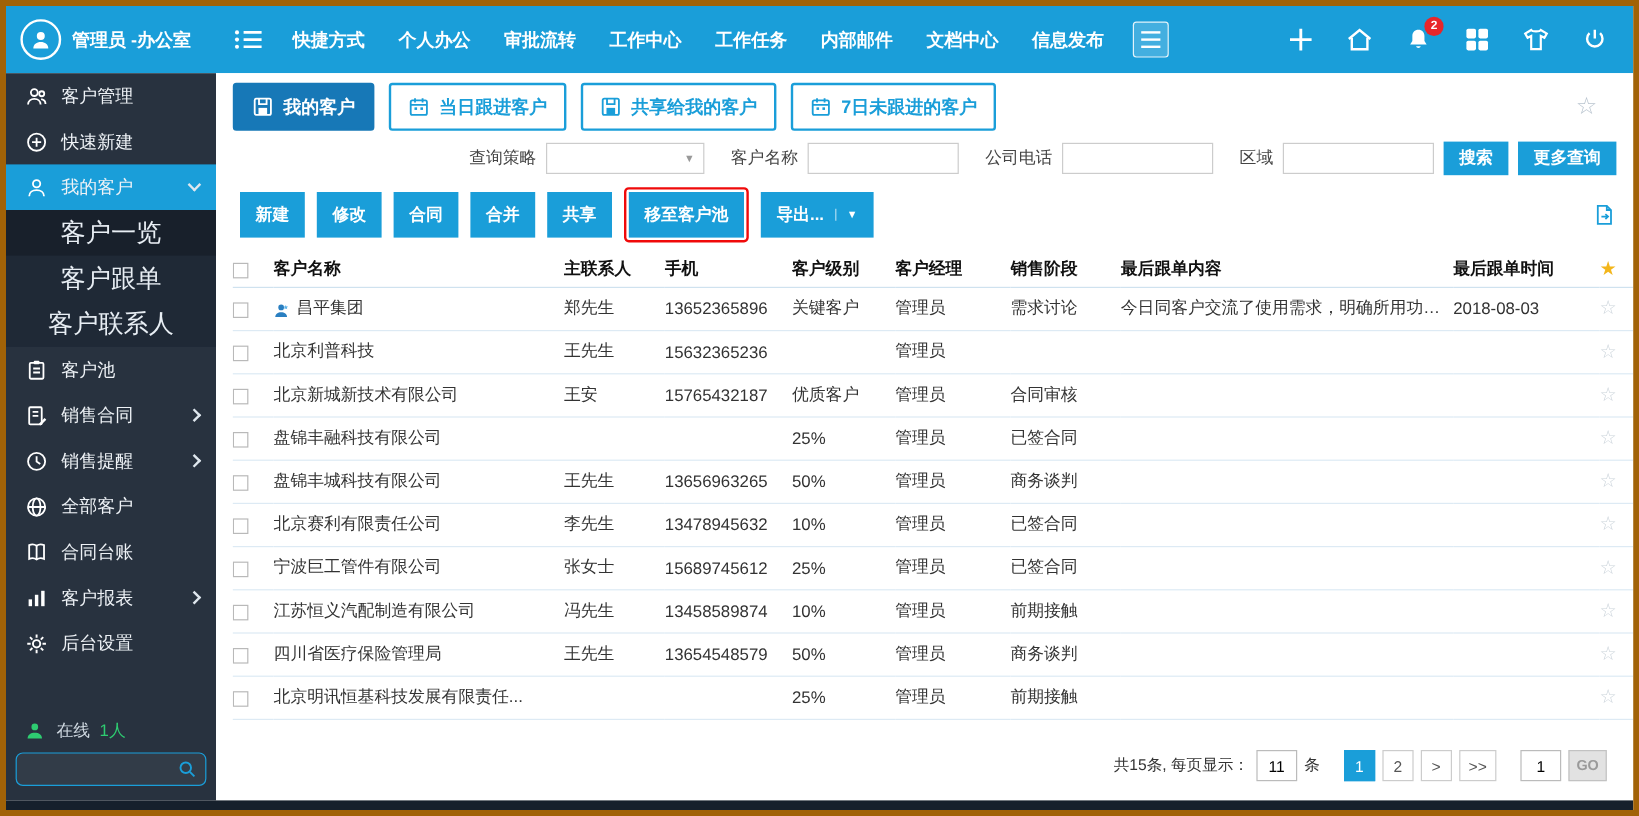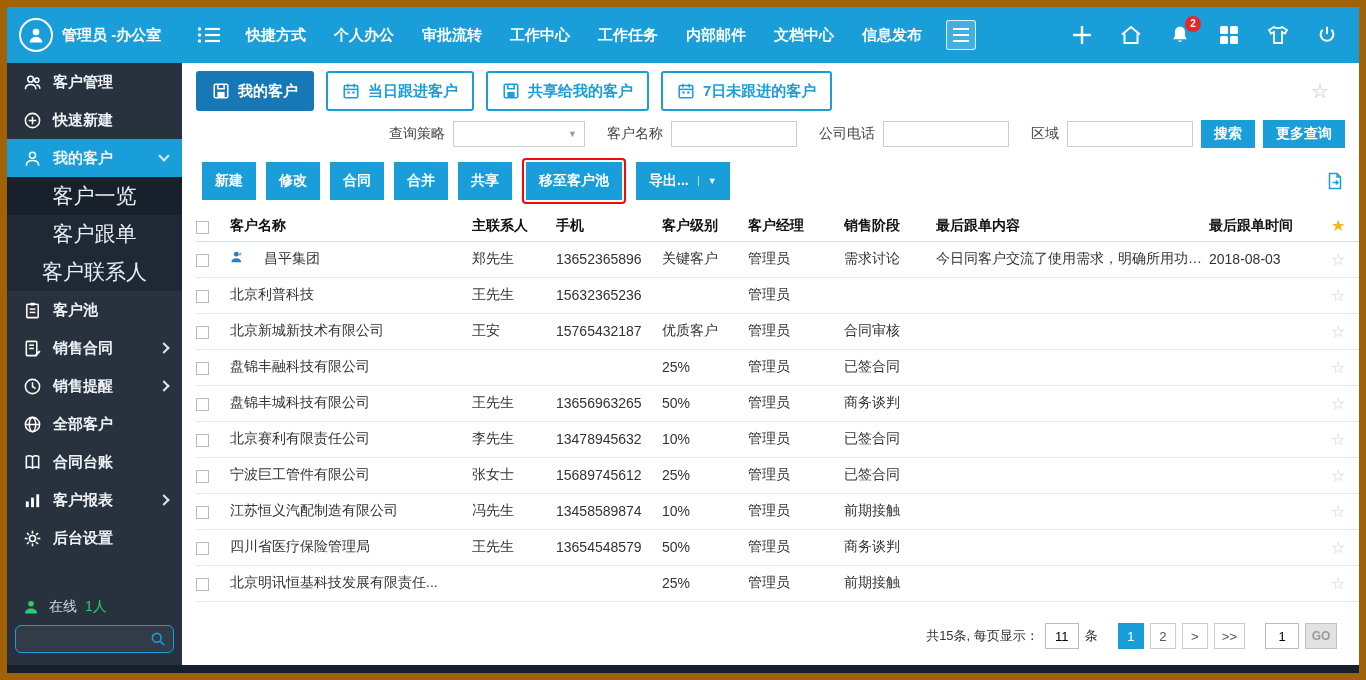--- a/index.html
+++ b/index.html
@@ -1,36 +1,36 @@
 <!DOCTYPE html>
 <html><head>
 <meta charset="utf-8">
 <style>
   * { margin:0; padding:0; box-sizing:border-box; }
   html,body { font-family:"Liberation Sans","DejaVu Sans",sans-serif; background:#d8d8d8; }
   button { font-family:inherit; }
-  .window { position:relative; width:1366px; height:680px; background:#fff; border:7px solid #a16207; overflow:hidden; }
+  .window { position:relative; width:1366px; height:680px; background:#fff; border:5px solid #a16207; overflow:hidden; }
 
   
   .topbar { position:absolute; top:0; left:0; right:0; height:56px; background:#1a9ed9; display:flex; align-items:center; color:#fff; }
   .user-area { width:175px; flex:none; display:flex; align-items:center; gap:9px; padding-left:12px; }
   .avatar { width:34px; height:34px; border:2px solid #fff; border-radius:50%; flex:none; display:flex; align-items:center; justify-content:center; }
   .user-name { font-size:15px; font-weight:bold; white-space:nowrap; }
   .menu-toggle { margin-left:14px; cursor:pointer; display:flex; align-items:center; }
   .nav { display:flex; align-items:center; gap:28px; margin-left:24px; }
   .nav-item { font-size:15px; font-weight:bold; color:#fff; cursor:pointer; white-space:nowrap; }
   .hamb-btn { width:30px; height:30px; margin-left:24px; background:rgba(255,255,255,.18); border:1px solid rgba(255,255,255,.85); border-radius:3px; display:flex; flex-direction:column; justify-content:center; gap:4px; align-items:center; cursor:pointer; }
   .hamb-btn i { display:block; width:16px; height:2px; background:#fff; }
   .topbar-right { margin-left:auto; display:flex; align-items:center; gap:25px; padding-right:20px; }
   .tb-icon { position:relative; width:24px; height:24px; display:flex; align-items:center; justify-content:center; cursor:pointer; }
   .badge { position:absolute; top:-7px; right:-9px; background:#e8262a; color:#fff; font-size:10px; font-weight:bold; border-radius:9px; min-width:16px; height:16px; line-height:16px; text-align:center; padding:0 3px; }
 
   
   .sidebar { position:absolute; top:56px; left:0; bottom:8px; width:175px; background:#28323f; color:#eef2f6; }
-  .side-item { height:38px; display:flex; align-items:center; gap:11px; padding:0 14px 0 15px; font-size:15px; font-weight:bold; cursor:pointer; }
+  .side-item { height:38px; display:flex; align-items:center; gap:11px; padding:0 14px 0 15px; font-size:15px; font-weight:normal; cursor:pointer; }
   .side-item.active { background:#1a9ed9; }
   .sicon { width:20px; height:20px; flex:none; display:flex; align-items:center; justify-content:center; }
   .chev { width:8px; height:8px; border-right:2px solid #dfe7ee; border-bottom:2px solid #dfe7ee; margin-left:auto; flex:none; }
   .chev.down { transform:rotate(45deg); margin-top:-4px; }
   .chev.right { transform:rotate(-45deg); }
   .subpanel { background:#1f2936; }
   .sub-item { height:38px; display:flex; align-items:center; justify-content:center; font-size:21px; cursor:pointer; color:#e8eef4; }
   .sub-item.selected { background:#18202b; }
   .online-row { position:absolute; bottom:48px; left:14px; display:flex; gap:8px; align-items:center; font-size:14px; color:#cfd8e0; }
   .online-count { color:#2ecc71; }
@@ -60,21 +60,21 @@
   .export-caret { border-left:1px solid rgba(255,255,255,.65); padding-left:9px; font-size:9px; }
   .action-right { margin-left:auto; cursor:pointer; display:flex; }
 
   
   .ctable { width:calc(100% - 14px); margin-left:14px; border-collapse:collapse; table-layout:fixed; }
   .ctable th { font-size:14px; color:#111; text-align:left; height:30px; border-bottom:1px solid #cfe2ef; font-weight:bold; white-space:nowrap; overflow:hidden; }
   .ctable td { font-size:14px; color:#333; height:36px; border-bottom:1px solid #ddeaf4; white-space:nowrap; overflow:hidden; text-overflow:ellipsis; padding-right:4px; }
   .chk { width:13px; height:13px; border:1px solid #b9b9b9; background:#fff; display:inline-block; vertical-align:middle; cursor:pointer; }
   .star { color:#ccd4db; font-size:16px; cursor:pointer; }
   .star.gold { color:#f3b61b; }
-  .name-wrap { display:flex; align-items:flex-start; gap:20px; overflow:hidden; }
+  .name-wrap { display:flex; align-items:flex-end; gap:5px; overflow:hidden; }
   .vip-icon { flex:none; display:flex; }
 
   
   .pager { position:absolute; right:22px; bottom:16px; display:flex; align-items:center; gap:6px; font-size:13px; color:#333; }
   .pg-input { width:34px; height:26px; border:1px solid #bbb; text-align:center; font-size:13px; outline:none; }
   .pg-btn { min-width:26px; height:26px; border:1px solid #ccc; background:#fff; color:#555; font-size:13px; display:flex; align-items:center; justify-content:center; cursor:pointer; padding:0 7px; }
   .pg-btn.active { background:#1a9ed9; border-color:#1a9ed9; color:#fff; }
   .pg-gap { width:8px; }
   .go-btn { height:26px; min-width:32px; background:#e2e2e2; border:1px solid #c2c2c2; color:#9a9a9a; font-weight:bold; font-size:12px; cursor:pointer; }
 

